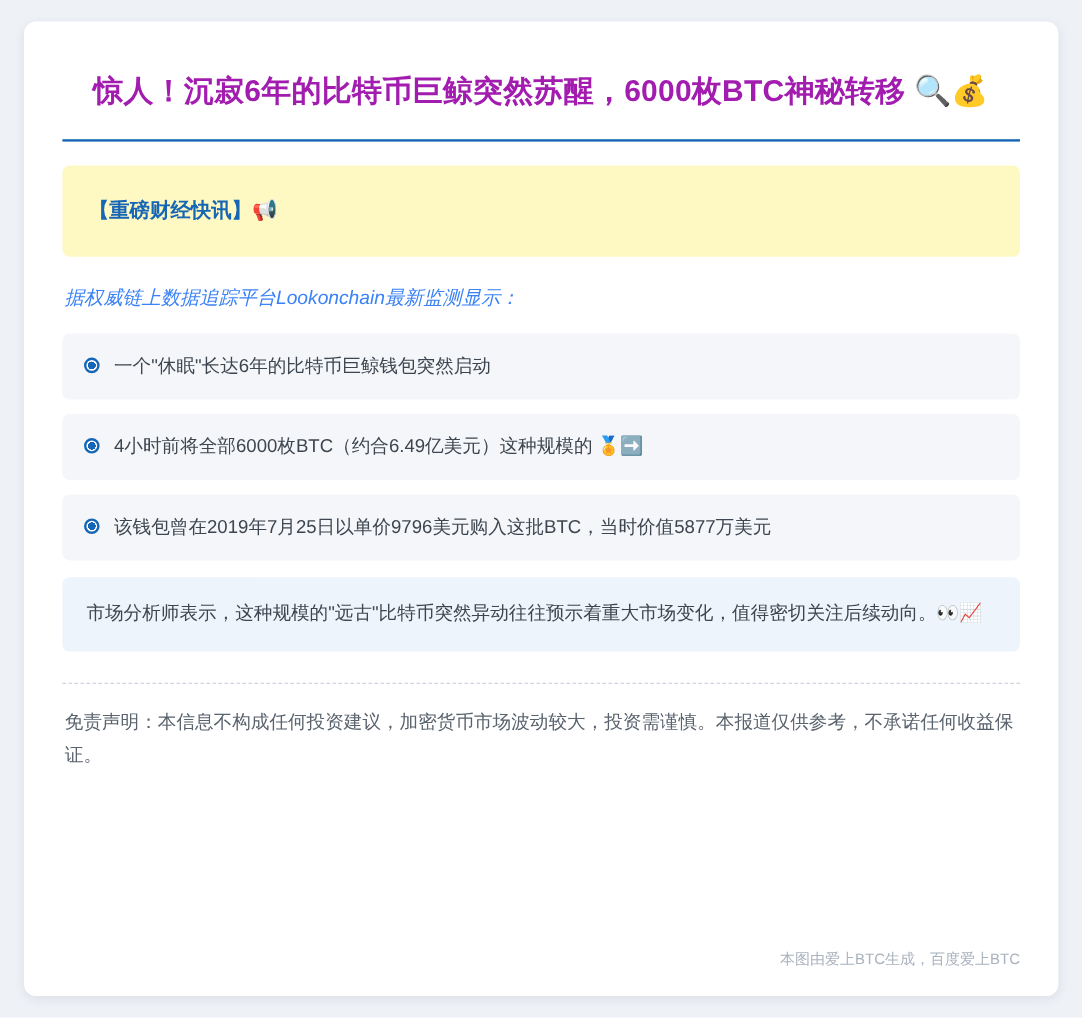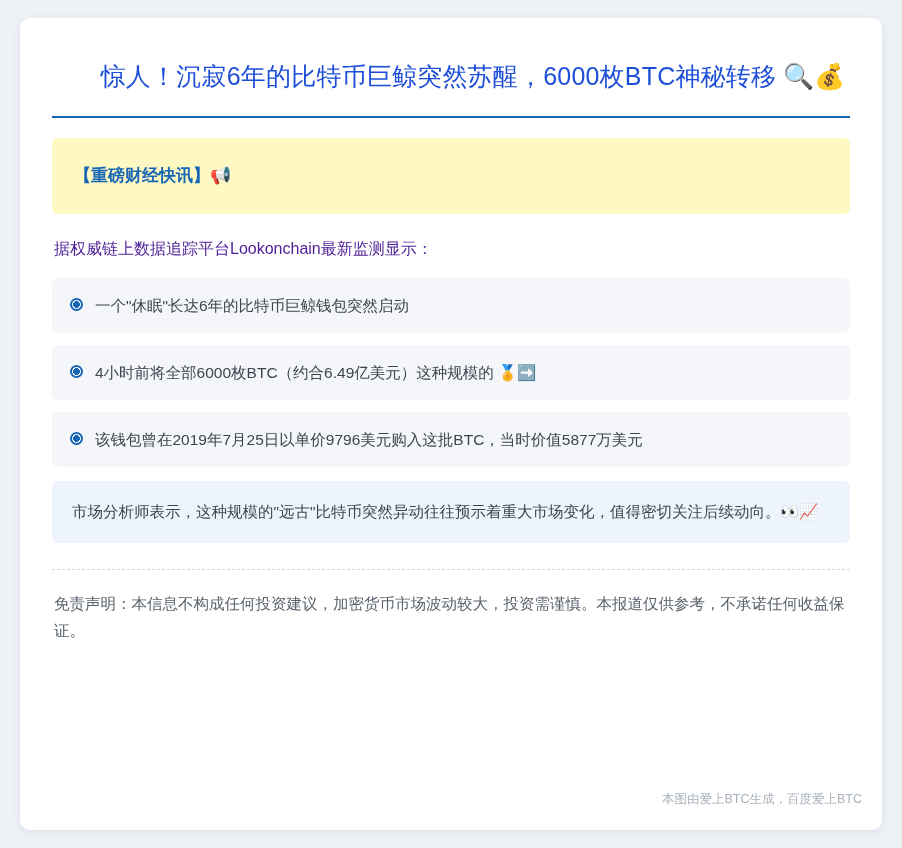--- a/index.html
+++ b/index.html
@@ -26,25 +26,25 @@
     height: 812px;
     background: #ffffff;
     border-radius: 10px;
     box-shadow: 0 2px 10px rgba(25, 45, 80, 0.08);
     padding: 34px 32px 20px 32px;
     position: relative;
     overflow: hidden;
   }
 
   .headline {
-    color: #1d4ed8;
+    color: #a21caf;
     font-size: 25px;
-    font-weight: normal;
+    font-weight: bold;
     line-height: 1.45;
-    text-align: right;
+    text-align: center;
     letter-spacing: 0.2px;
     margin: 6px 0 0 0;
     padding: 0 4px;
   }
 
   .rule {
     height: 2px;
     background: #1666b5;
     margin: 22px 0 20px 0;
   }
@@ -56,25 +56,26 @@
     margin-bottom: 22px;
   }
   .flash-text {
     color: #1666b5;
     font-size: 17px;
     font-weight: bold;
     line-height: 1.4;
   }
 
   .lede {
-    color: #4c1d95;
+    color: #3b82f6;
     font-size: 16px;
     line-height: 1.6;
     padding: 0 2px 0 2px;
     margin-bottom: 16px;
+    font-style: italic;
   }
 
   .bullets {
     list-style: none;
     margin: 0;
     padding: 0;
   }
   .bullet {
     background: #f4f6f9;
     border-radius: 6px;
@@ -116,25 +117,26 @@
     border: none;
     border-top: 1px dashed #cfd6e0;
     margin: 26px 0 20px 0;
   }
 
   .disclaimer {
     color: #59626d;
     font-size: 15.5px;
     line-height: 1.75;
     padding: 0 2px;
+    font-family: Liberation Mono, monospace;
   }
 
   .footer {
     position: absolute;
-    right: 20px;
+    right: 32px;
     bottom: 22px;
     color: #aab2bd;
     font-size: 12.5px;
   }
 </style>
 </head>
 <body>
 
 <div class="page">
   <div class="card">

